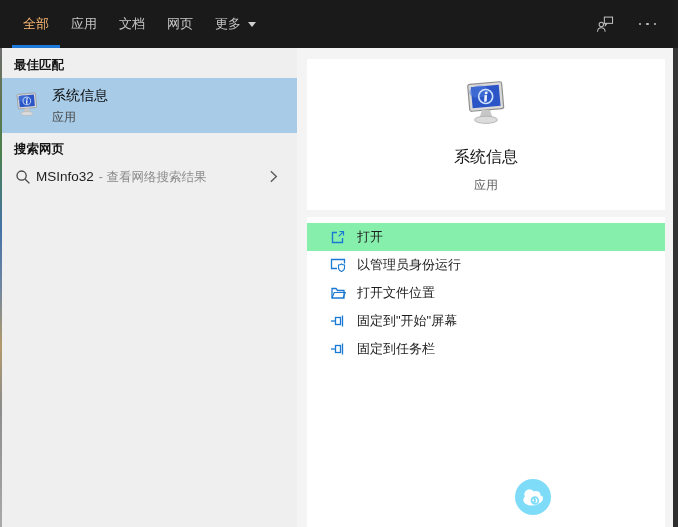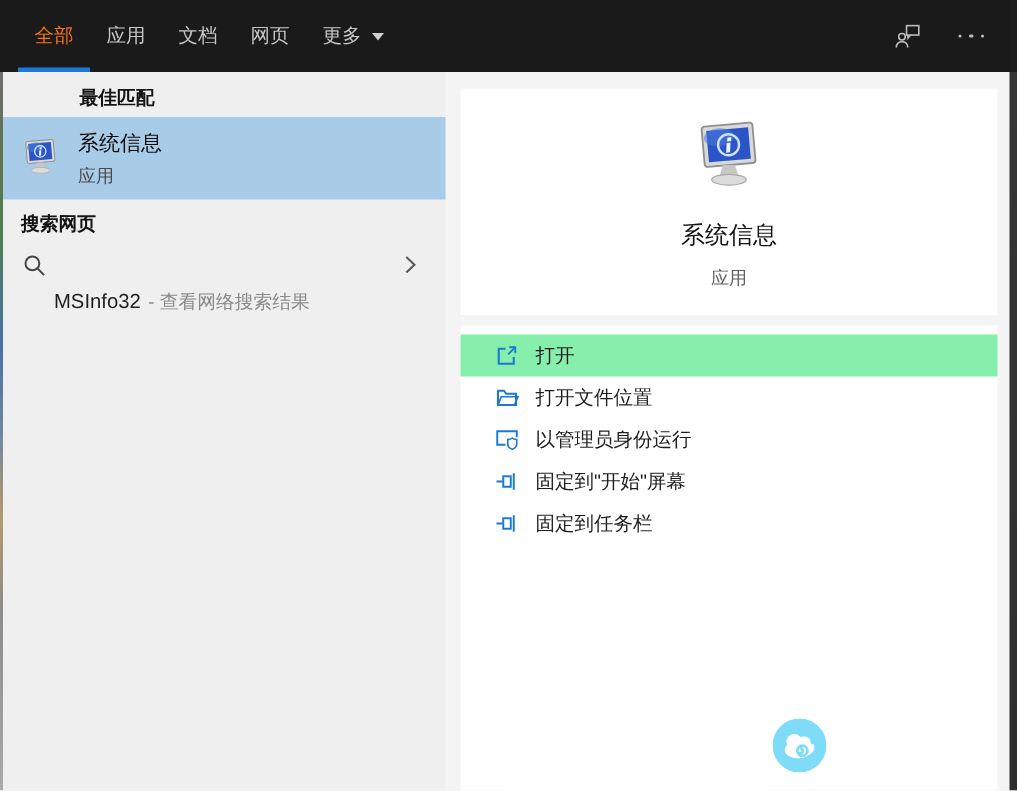--- a/index.html
+++ b/index.html
@@ -4,45 +4,45 @@
 <style>
   html,body{margin:0;padding:0;}
   body{font-family:"Liberation Sans","DejaVu Sans",sans-serif;}
   .screen{position:relative;width:678px;height:527px;background:#f4f4f4;overflow:hidden;}
 
   
   .topbar{position:absolute;left:0;top:0;width:678px;height:48px;background:#1a1a1a;z-index:2;}
   .tabs{position:absolute;left:12px;top:0;height:48px;display:flex;}
   .tab{display:flex;align-items:center;padding:0 11px;font-size:13px;color:#c6c6c6;
        border-bottom:3px solid transparent;border-top:3px solid transparent;cursor:pointer;}
-  .tab.active{color:#f97316;border-bottom-color:#1e78d7;}
+  .tab.active{color:#fdba74;border-bottom-color:#1e78d7;}
   .caret{width:0;height:0;border-left:4px solid transparent;border-right:4px solid transparent;
          border-top:5px solid #cfcfcf;margin-left:7px;}
   .topbar-icons{position:absolute;right:18px;top:0;height:48px;display:flex;align-items:center;gap:20px;}
   .dots{display:flex;gap:5px;align-items:center;cursor:pointer;padding:4px;}
   .dots i{width:2.5px;height:2.5px;border-radius:50%;background:#c0c0c0;display:block;}
 
   
   .sliver{position:absolute;left:0;top:48px;width:2px;height:479px;z-index:3;
     background:linear-gradient(#6d6d6d 0%,#5f754d 12%,#49814f 22%,#4472a8 38%,#6f86a0 50%,#b39a6a 62%,#8c8c8c 75%,#a9a9a9 100%);}
   .right-edge{position:absolute;left:673px;top:0;width:5px;height:527px;z-index:4;
     background:linear-gradient(#1c1c1c 0px,#1c1c1c 48px,#363636 48px,#2e2e2e 100%);}
 
   
   .left-panel{position:absolute;left:2px;top:48px;width:295px;height:479px;background:#efefef;}
   .section-header{position:absolute;left:12px;font-size:12.5px;font-weight:bold;color:#141414;}
-  .hdr-best{top:9px;margin-left:39px;}
+  .hdr-best{top:9px;}
   .hdr-web{top:93px;}
   .best-row{position:absolute;left:0;top:30px;width:295px;height:55px;background:#a8cce8;cursor:pointer;}
   .best-row .app-ico-sm{position:absolute;left:12px;top:14px;width:26px;height:26px;}
   .best-title{position:absolute;left:50px;top:9px;font-size:14px;color:#0a0a0a;}
   .best-sub{position:absolute;left:50px;top:31px;font-size:12px;color:#4a4a4a;}
   .web-row{position:absolute;left:0;top:112px;width:295px;height:35px;cursor:pointer;}
   .ws-ico{position:absolute;left:13px;top:9px;width:16px;height:16px;}
-  .ws-text{position:absolute;left:34px;top:9px;font-size:13.5px;color:#1f1f1f;white-space:nowrap;margin-top:24px;}
+  .ws-text{position:absolute;left:34px;top:9px;font-size:13.5px;color:#1f1f1f;white-space:nowrap;}
   .ws-hint{font-size:12.5px;color:#8a8a8a;margin-left:5px;}
   .ws-chev{position:absolute;left:264px;top:9px;width:15px;height:15px;}
 
   
   .preview-card{position:absolute;left:307px;top:59px;width:358px;height:151px;background:#ffffff;text-align:center;}
   .app-ico-lg{width:48px;height:48px;margin:21px auto 0;display:block;}
   .app-name{margin-top:19px;font-size:16px;color:#141414;}
   .app-type{margin-top:9px;font-size:12px;color:#5f5f5f;}
 
   .actions-card{position:absolute;left:307px;top:217px;width:358px;height:310px;background:#ffffff;}
@@ -159,31 +159,31 @@
     <div class="action-row highlighted">
       <svg viewBox="0 0 16 16" fill="none" stroke="#1979d3" stroke-width="1.4">
         <path d="M7 3.5 H2.5 V13.5 H12.5 V9"></path>
         <path d="M9.5 2.5 H13.5 V6.5" stroke-width="1.2"></path>
         <path d="M13.3 2.7 L8.7 7.3" stroke-width="1.2"></path>
       </svg>
       <span>打开</span>
     </div>
     <div class="action-row">
       <svg viewBox="0 0 16 16" fill="none" stroke="#1979d3" stroke-width="1.3">
+        <path d="M14.5 6.5 V2.5 H1.5 V11.5 H7"></path>
+        <path d="M11.5 7 C12.4 7.8 13.4 8 14.5 8 V10.8 C14.5 12.8 13.2 13.9 11.5 14.5 C9.8 13.9 8.5 12.8 8.5 10.8 V8 C9.6 8 10.6 7.8 11.5 7 Z" stroke-width="1.1"></path>
+      </svg>
+      <span>以管理员身份运行</span>
+    </div>
+    <div class="action-row">
+      <svg viewBox="0 0 16 16" fill="none" stroke="#1979d3" stroke-width="1.3">
         <path d="M2 13 V3.5 H6 L7.5 5.5 H14 V13 Z"></path>
         <path d="M2 13 L4.2 7.5 H15.3 L13 13" stroke-width="1.1"></path>
       </svg>
       <span>打开文件位置</span>
-    </div>
-    <div class="action-row">
-      <svg viewBox="0 0 16 16" fill="none" stroke="#1979d3" stroke-width="1.3">
-        <path d="M14.5 6.5 V2.5 H1.5 V11.5 H7"></path>
-        <path d="M11.5 7 C12.4 7.8 13.4 8 14.5 8 V10.8 C14.5 12.8 13.2 13.9 11.5 14.5 C9.8 13.9 8.5 12.8 8.5 10.8 V8 C9.6 8 10.6 7.8 11.5 7 Z" stroke-width="1.1"></path>
-      </svg>
-      <span>以管理员身份运行</span>
     </div>
     <div class="action-row">
       <svg viewBox="0 0 16 16" fill="none" stroke="#1979d3" stroke-width="1.3">
         <path d="M1 8 H5"></path>
         <rect x="5.5" y="4.5" width="5" height="7"></rect>
         <path d="M12.5 2.5 V13.5"></path>
       </svg>
       <span>固定到"开始"屏幕</span>
     </div>
     <div class="action-row">

